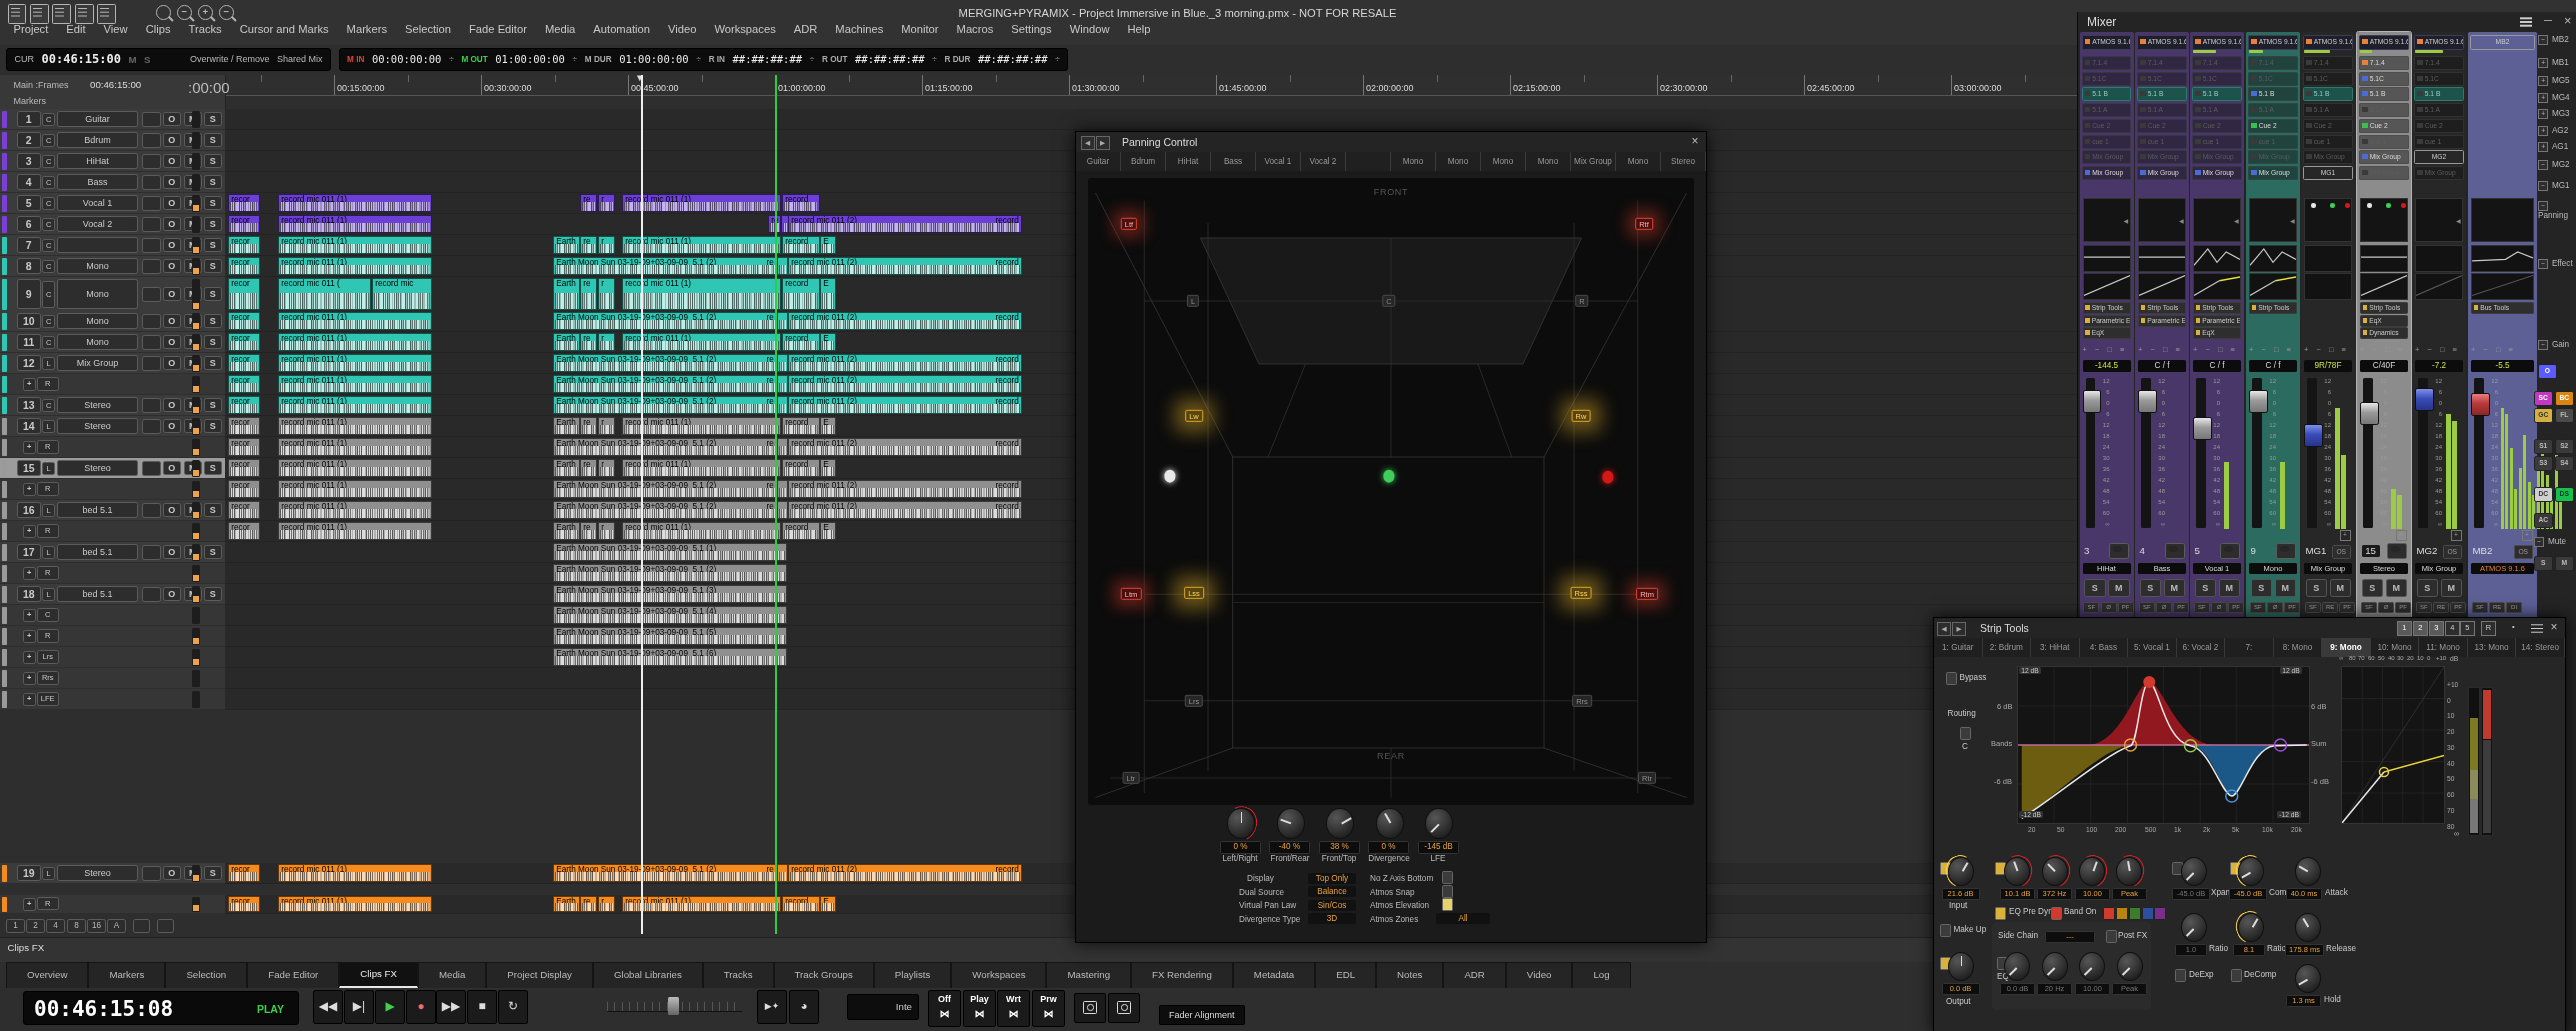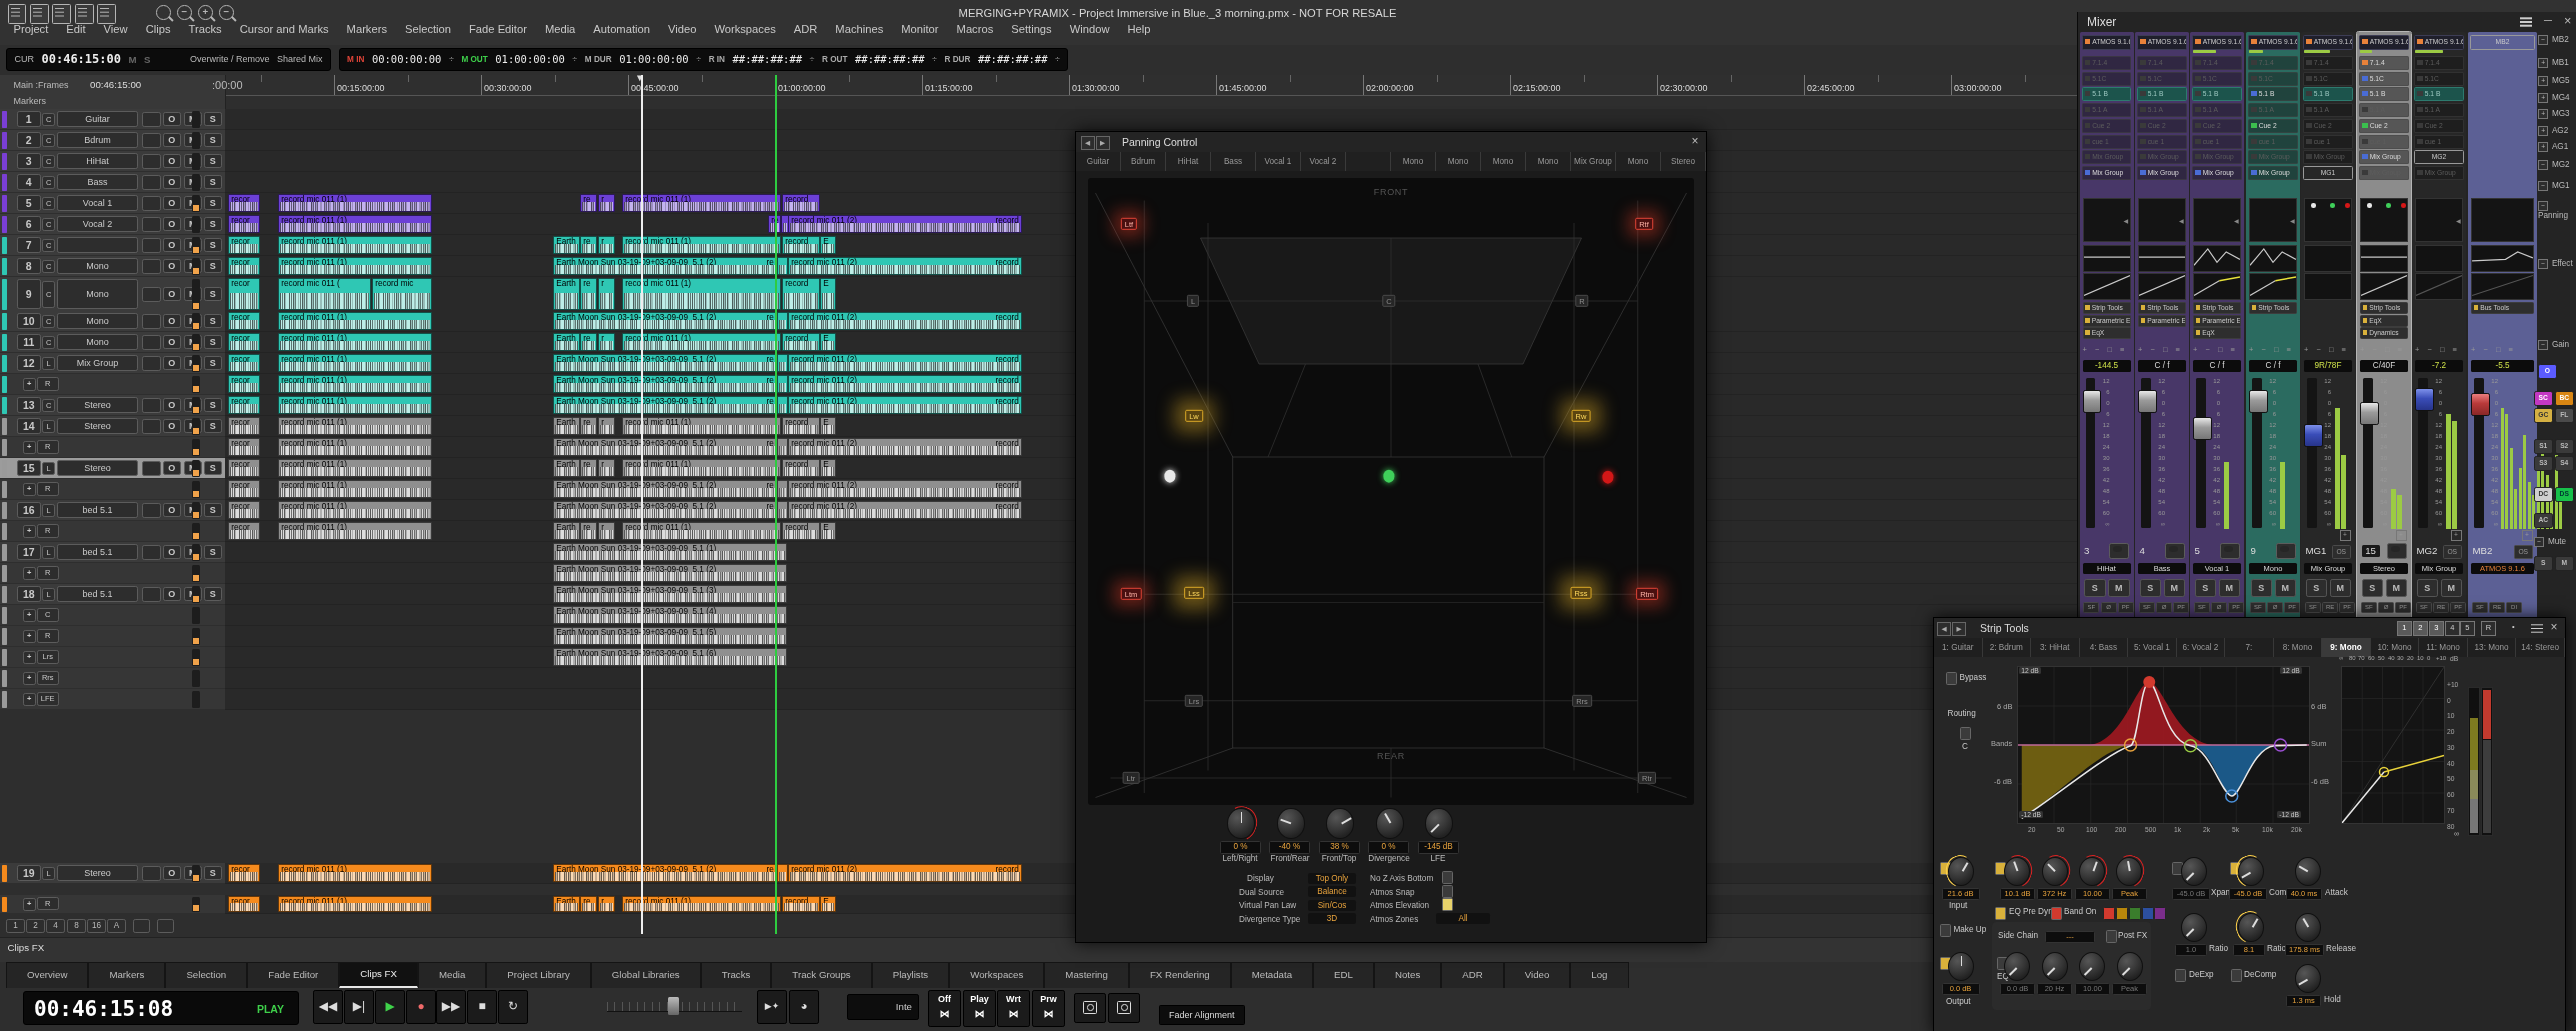--- a/index.html
+++ b/index.html
@@ -271,21 +271,21 @@
       <div class="tick minor" style="left: 1878px;"></div>
       <div class="ticklab" style="left: 1807px;">02:45:00:00</div>
       <div class="tick" style="left: 1951px;"></div>
       <div class="tick minor" style="left: 2025px;"></div>
       <div class="ticklab" style="left: 1954px;">03:00:00:00</div>
       <div class="abs" style="left: 635px; top: -3px; color: rgb(221, 221, 221); font-size: 9.7px;">▼</div>
     </div>
   <div class="tl-head">
     <span class="abs optlab" style="left:13.5px;top:4.5px;font-size:9px">Main :Frames</span>
     <span class="abs" style="left:90px;top:3.7px;font-size:9.7px;color:#ddd">00:46:15:00</span>
-    <span class="abs" style="left:212px;top:3.7px;font-size:11px;color:#bbb">:00:00</span>
+    <span class="abs" style="left:188px;top:3.7px;font-size:15px;color:#bbb">:00:00</span>
     <span class="abs optlab" style="left:13.5px;top:21px;font-size:9px">Markers</span>
   </div>
   <div id="markerbars">
       <div class="mkbar" style="left: 1256px; top: 112px; width: 2.2px; height: 16.5px;"></div>
       <div class="mkbar" style="left: 1266px; top: 112px; width: 6px; height: 16.5px;"></div>
       <div class="mkbar" style="left: 1277px; top: 112px; width: 3.7px; height: 16.5px;"></div>
       <div class="mkbar" style="left: 1287px; top: 112px; width: 7.5px; height: 16.5px;"></div>
       <div class="mkbar" style="left: 1297px; top: 112px; width: 5.2px; height: 16.5px;"></div>
       <div class="mkbar" style="left: 1307px; top: 112px; width: 3px; height: 16.5px;"></div>
       <div class="mkbar" style="left: 1313px; top: 112px; width: 6.7px; height: 16.5px;"></div>
@@ -2045,21 +2045,21 @@
 
   <div class="abs" style="left:0;top:937px;width:2576px;height:24px;background:#333;border-top:0.7px solid #222"></div>
   <div class="botlab">Clips FX</div>
   <div class="tabbar" id="btabs">
       <div class="btab">Overview</div>
       <div class="btab">Markers</div>
       <div class="btab">Selection</div>
       <div class="btab">Fade Editor</div>
       <div class="btab act">Clips FX</div>
       <div class="btab">Media</div>
-      <div class="btab">Project Library</div>
+      <div class="btab">Project Display</div>
       <div class="btab">Global Libraries</div>
       <div class="btab">Tracks</div>
       <div class="btab">Track Groups</div>
       <div class="btab">Playlists</div>
       <div class="btab">Workspaces</div>
       <div class="btab">Mastering</div>
       <div class="btab">FX Rendering</div>
       <div class="btab">Metadata</div>
       <div class="btab">EDL</div>
       <div class="btab">Notes</div>

